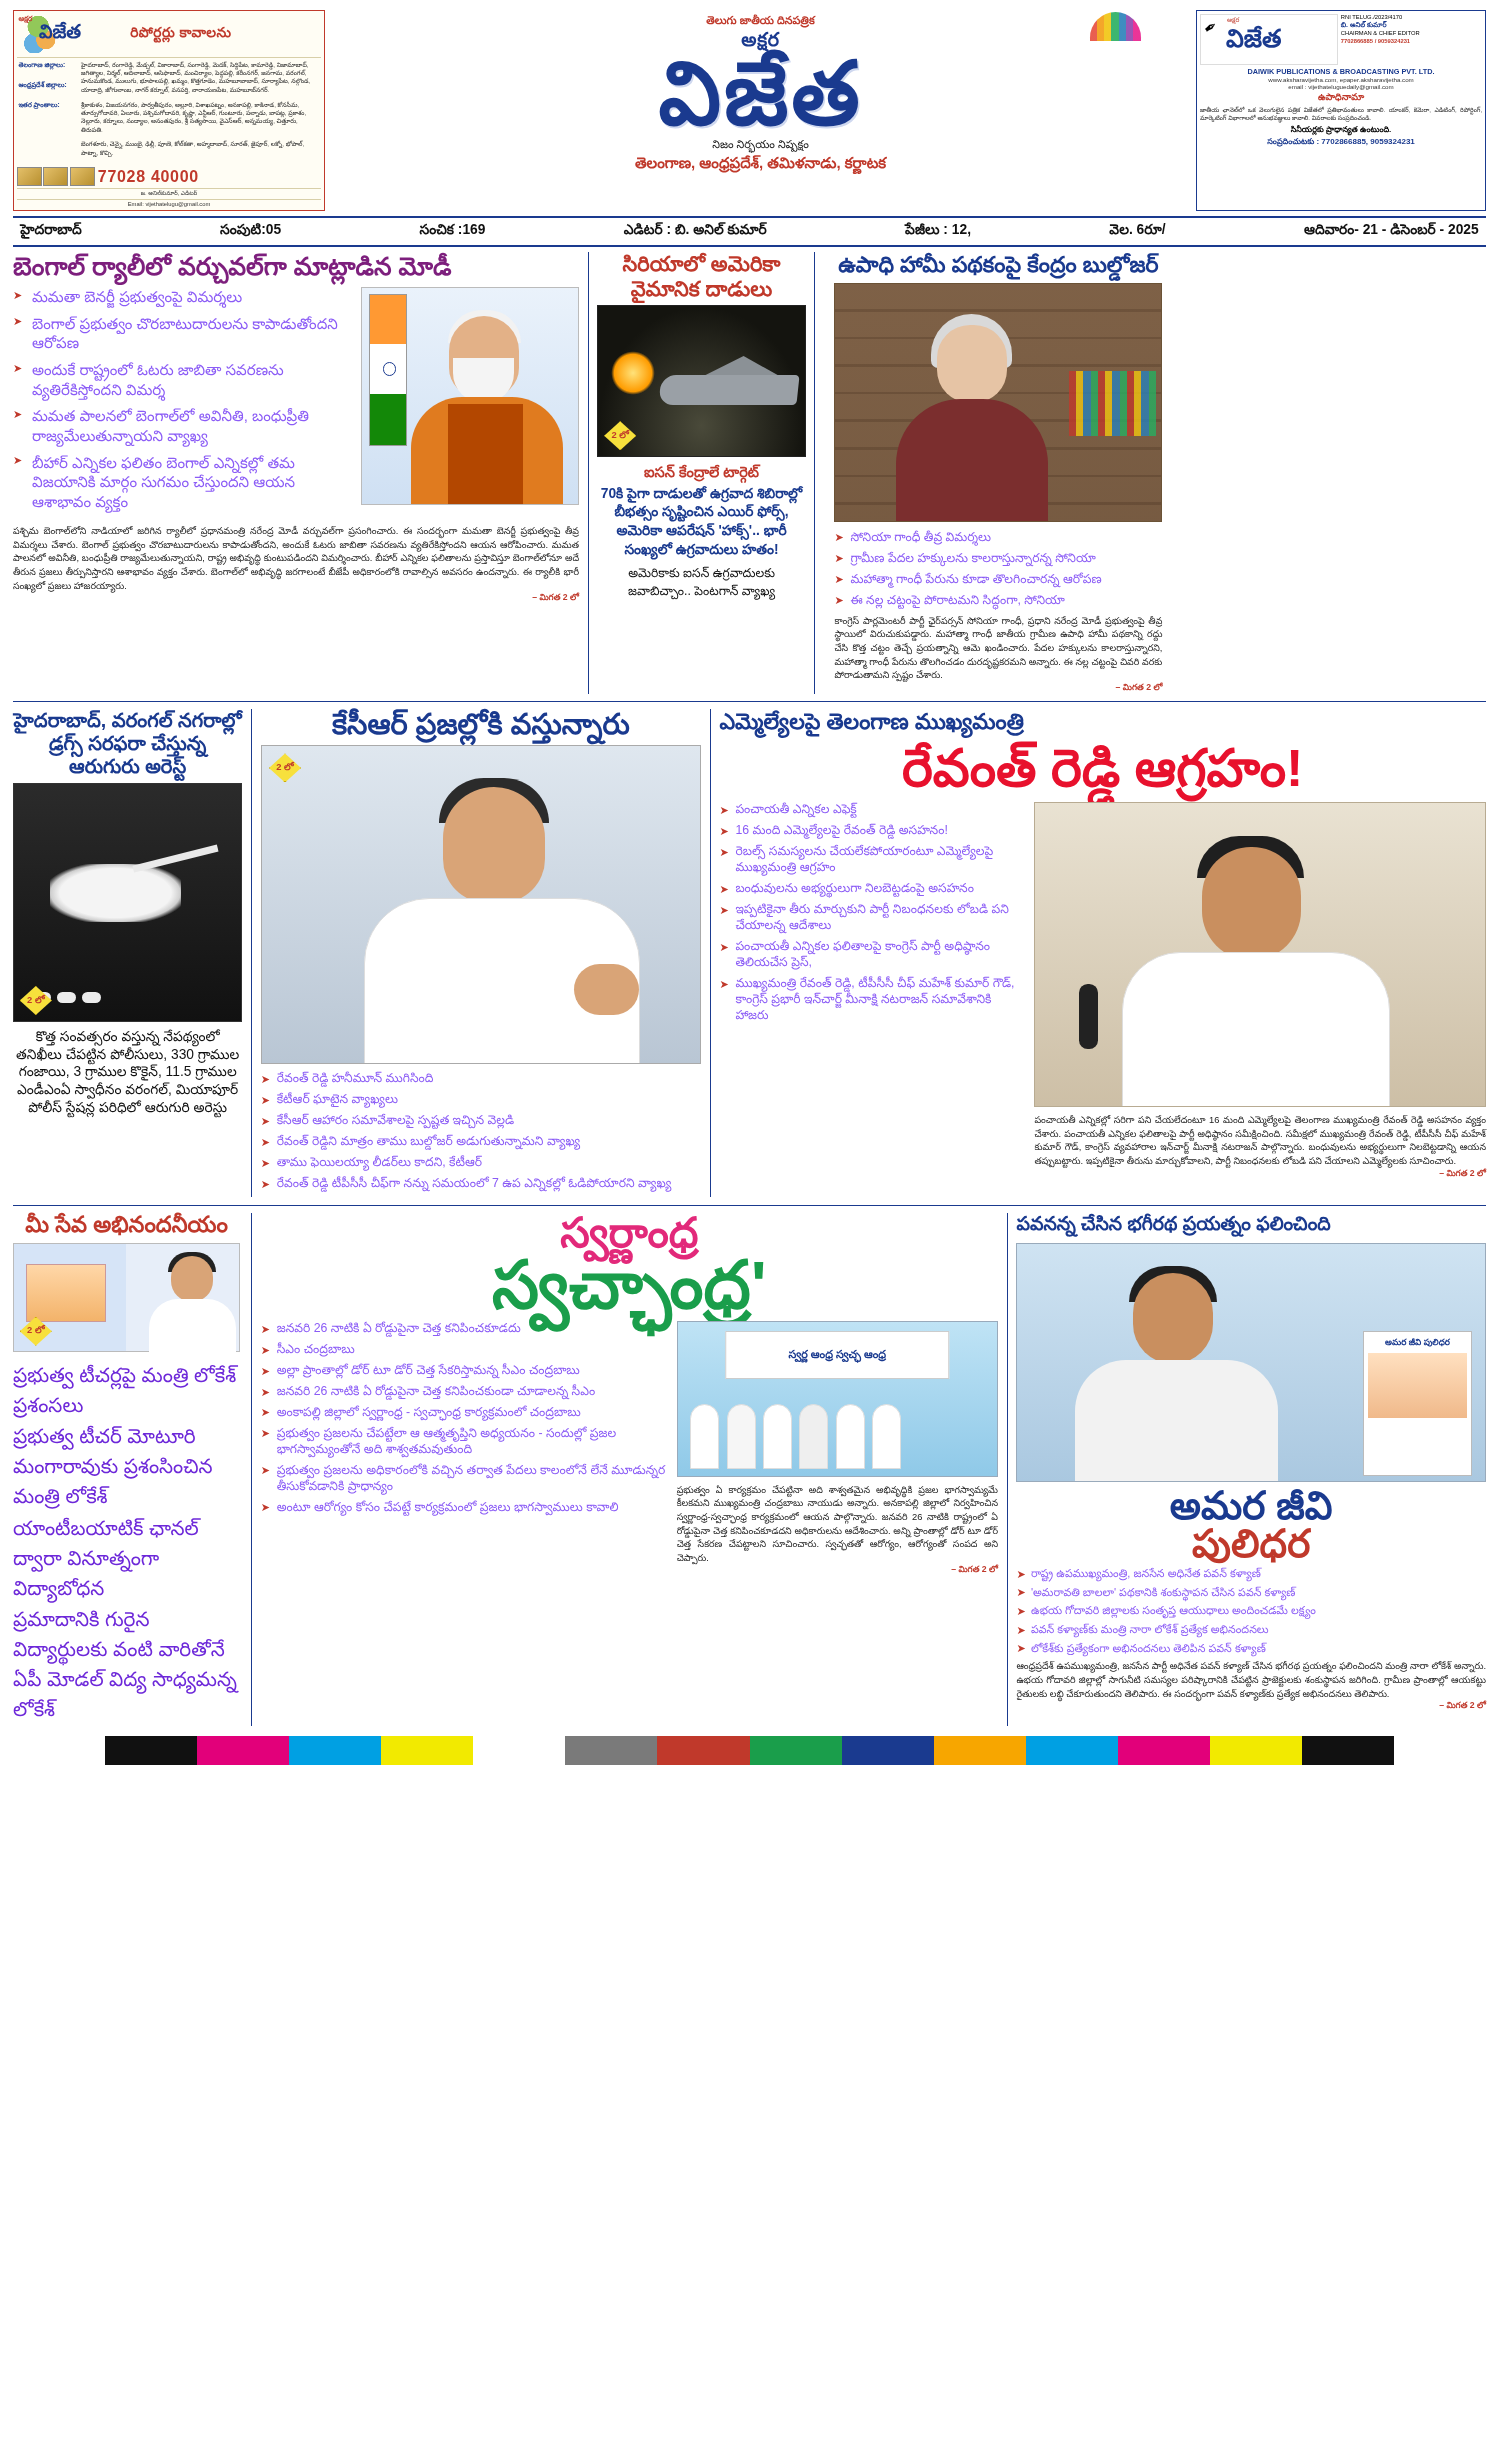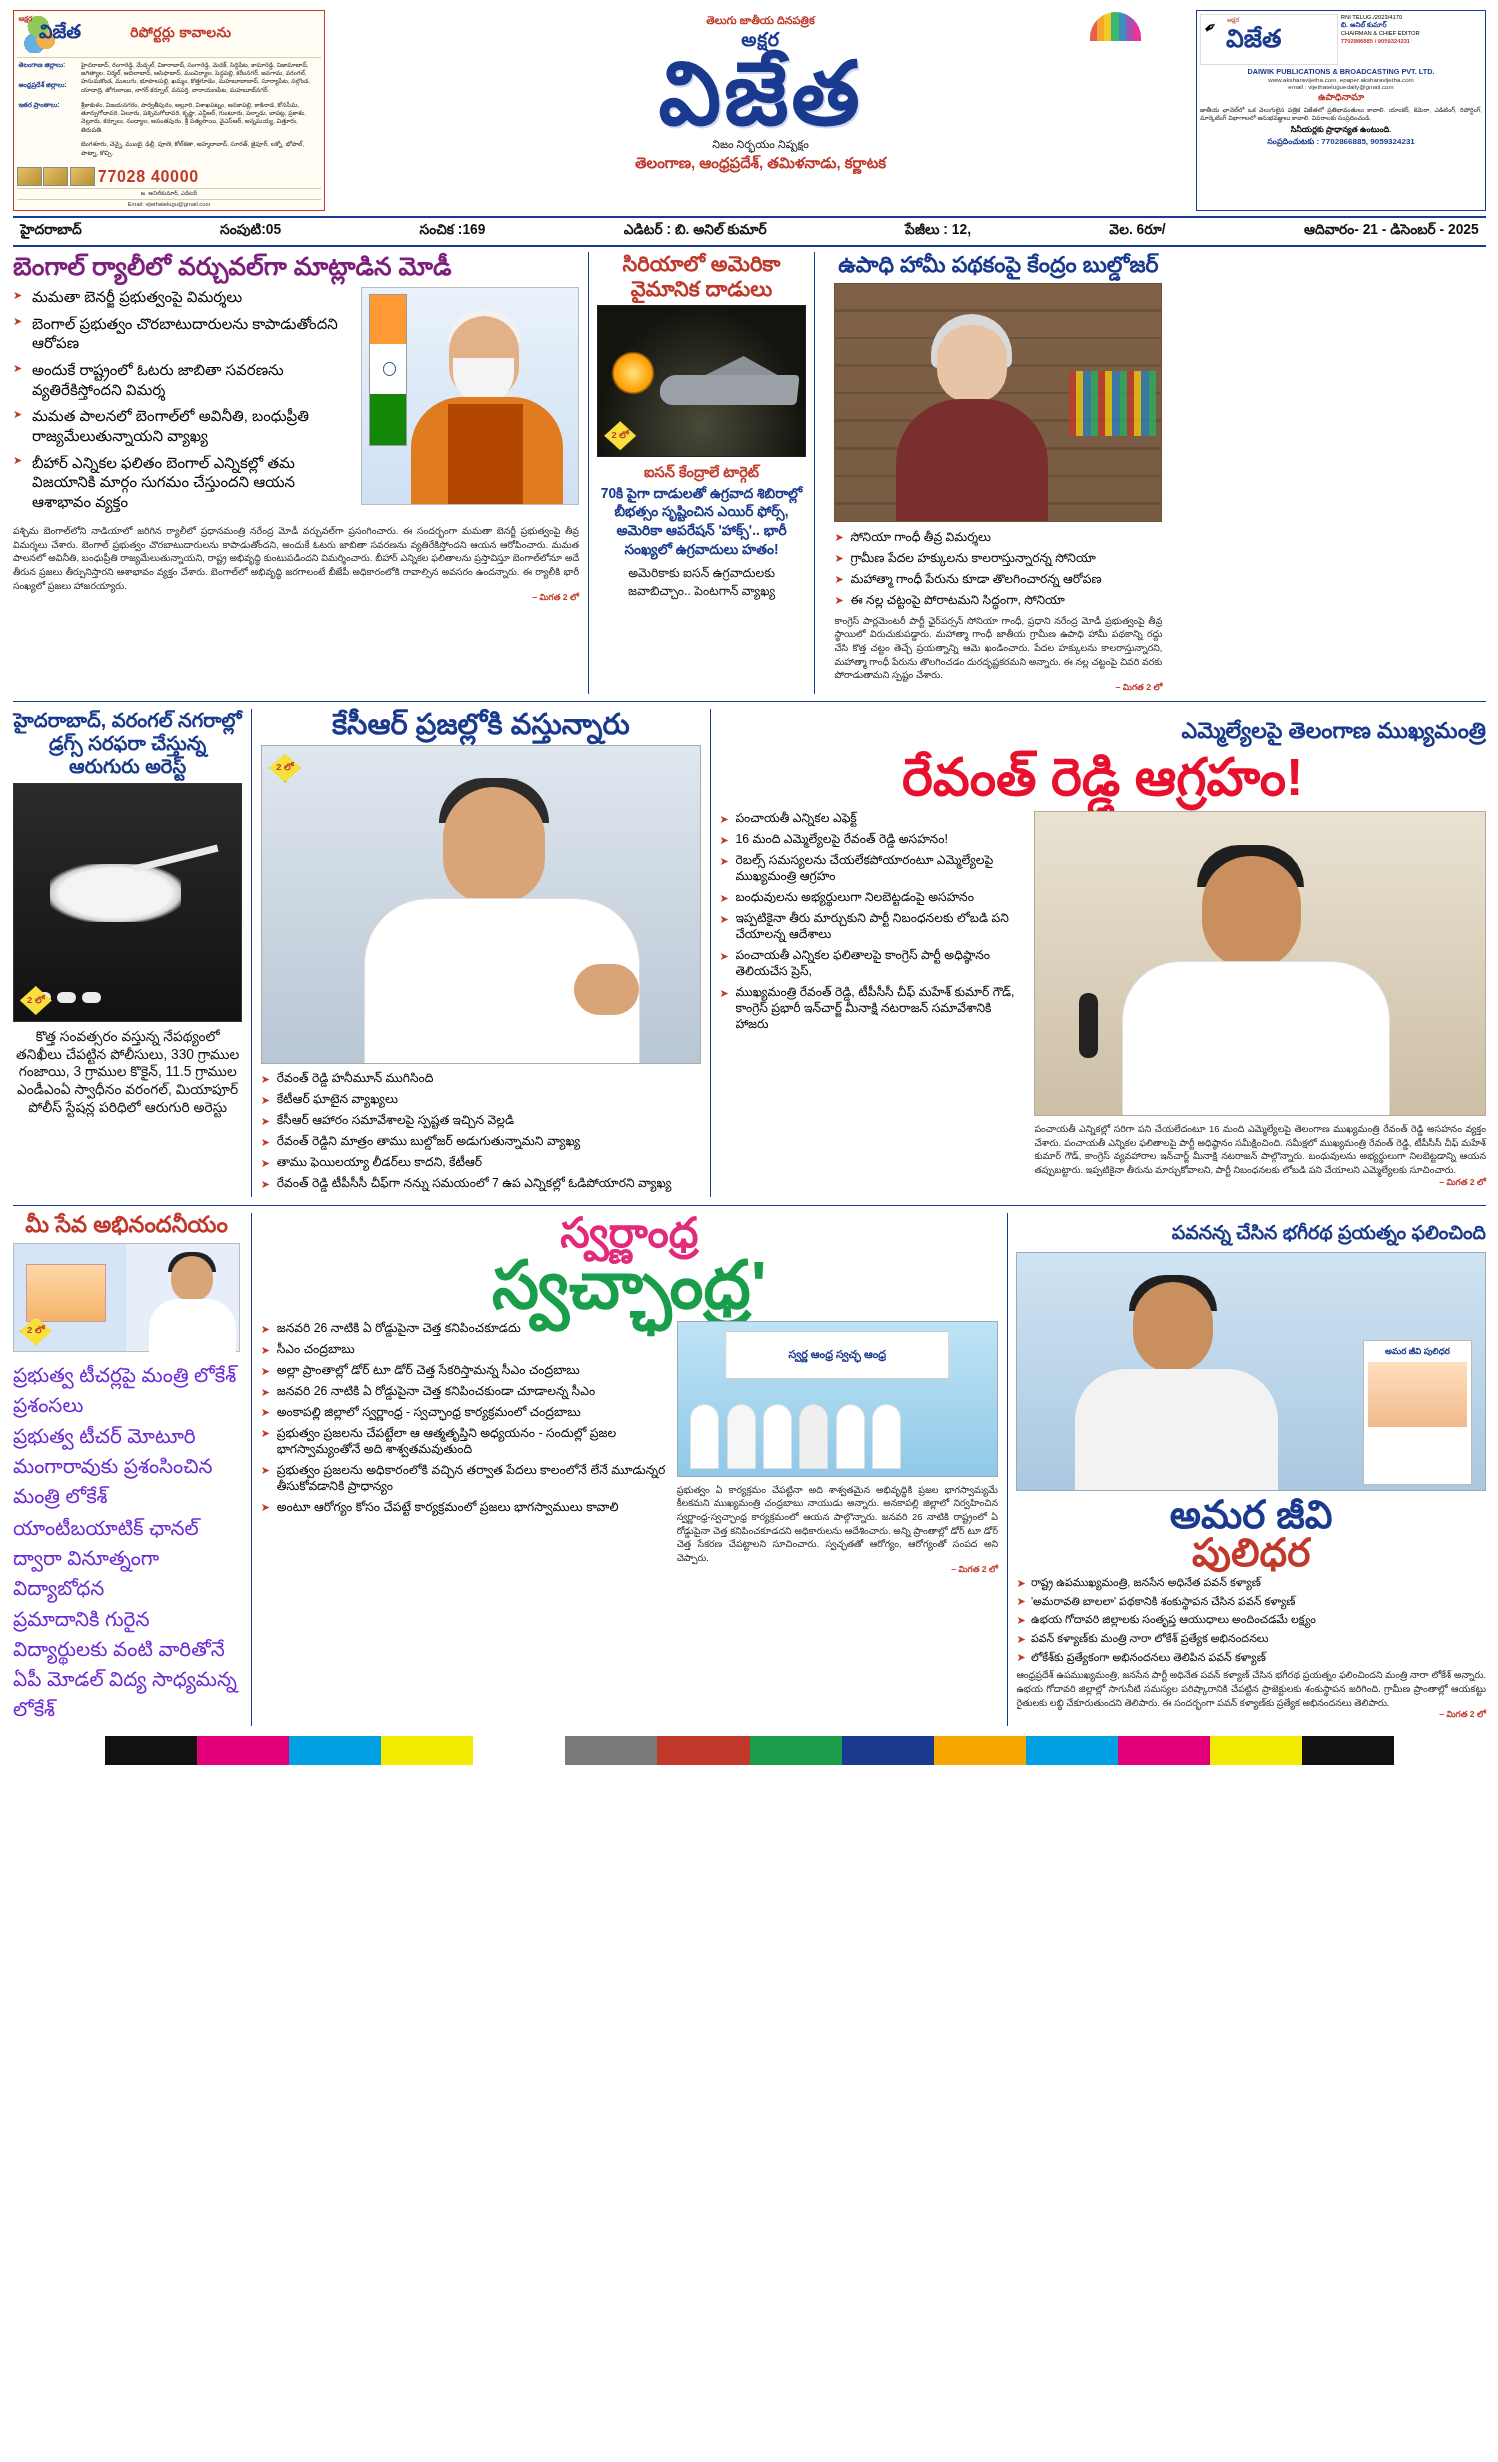--- a/index.html
+++ b/index.html
@@ -180,21 +180,21 @@
     font-weight: bold; text-align: center;
   }
   h2.head-red-c {
     color: #c0392b; font-size: 21px; margin: 0 0 4.4px 0; line-height: 1.15;
     font-weight: bold; text-align: center;
   }
 
   ul.bullets { list-style: none; margin: 0; padding: 0; }
   ul.bullets li {
     position: relative; padding-left: 19px; margin-bottom: 7.3px;
-    font-size: 15px; line-height: 1.3; color: #000000;
+    font-size: 15px; line-height: 1.3; color: #8b5cf6;
   }
   ul.bullets li:before {
     content: "➤";
     position: absolute; left: 0; top: 0.7px;
     color: #c0392b; font-size: 11px;
   }
   ul.bullets.small li { font-size: 12.3px; margin-bottom: 5px; padding-left: 16px;}
   ul.bullets.tiny li { font-size: 11px; margin-bottom: 4.4px; padding-left: 14.5px;}
 
   .body-txt {
@@ -460,21 +460,21 @@
 
   .kcr-title {
     text-align:center; color:#1a3a8f; font-weight:bold;
     font-size: 29px; line-height: 1.08; margin-bottom: 4.4px;
   }
   .revanth-title {
     text-align:center; color:#e8112d; font-weight:bold;
     font-size: 52px; line-height: 1.02; margin: 1.5px 0 7.3px 0;
   }
   .revanth-kicker {
-    text-align:right; color:#1a3a8f; font-weight:bold; font-size: 22px; margin-top: 9px;
+    text-align:left; color:#1a3a8f; font-weight:bold; font-size: 22px;
   }
 
   .seva-box {
     width: 239px; border-right: 1.5px solid #1a3a8f; padding-right: 11px;
   }
   .seva-title {
     text-align:center; color:#c0392b; font-weight:bold; font-size: 22.5px;
     line-height: 1.1; margin-bottom: 5.8px;
   }
   .seva-lines { font-size: 20px; line-height: 1.5; color:#6d28d9; }

